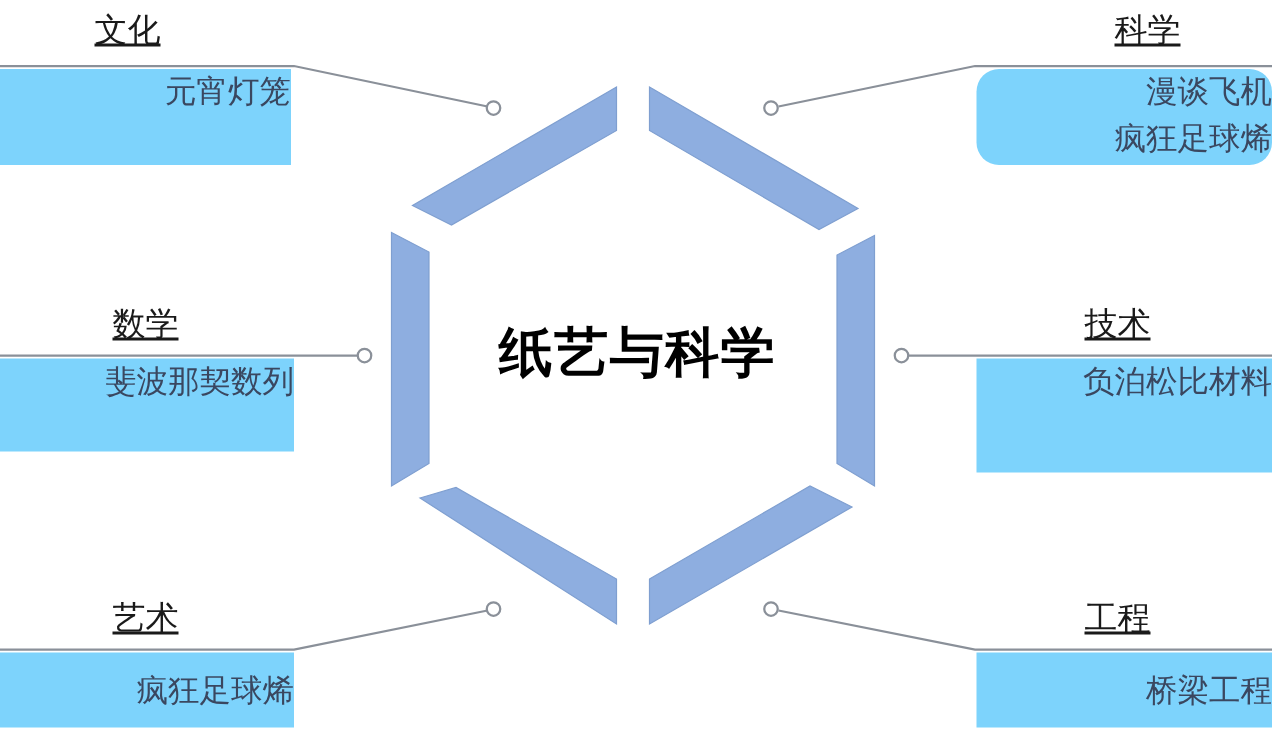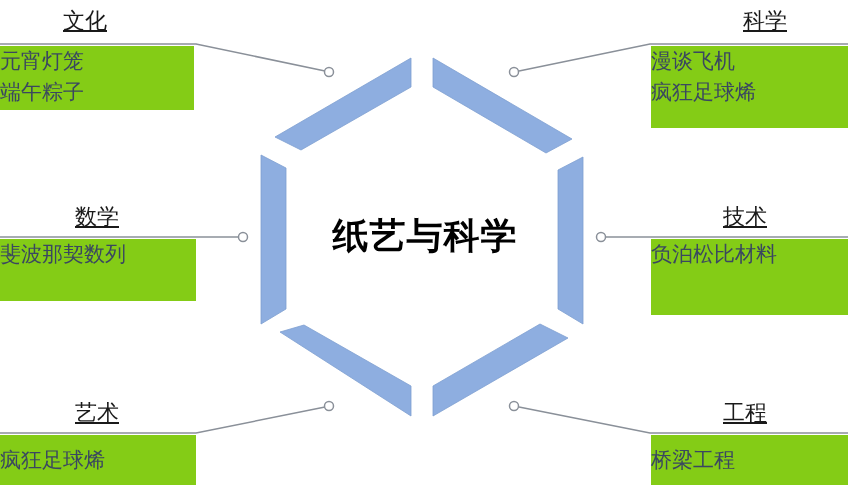--- a/index.html
+++ b/index.html
@@ -1,21 +1,21 @@
 <!DOCTYPE html>
 <html><head>
 <meta charset="utf-8">
 <style>
   html, body { margin:0; padding:0; background:#ffffff; }
   body { width:848px; height:500px; position:relative; overflow:hidden;
          font-family:"DejaVu Sans", "Liberation Sans", sans-serif; }
   svg.diagram { position:absolute; left:0; top:0; }
   .title { position:absolute; color:#1a1a1a; font-size:22px; text-align:center; line-height:26px;text-decoration:underline; }
-  .box { position:absolute; background:#84cc16; color:#3a4760; font-size:21px;
-         text-align:left; line-height:31px; }
+  .box { position:absolute; background:#7dd3fc; color:#3a4760; font-size:21px;
+         text-align:right; line-height:31px; }
   .center-title { position:absolute; left:300px; top:214px; width:250px; text-align:center;
                   font-size:36px; font-weight:bold; color:#000; line-height:44px; letter-spacing:1px; }
 </style>
 </head>
 <body>
 
 <svg class="diagram" width="848" height="500" viewBox="0 0 848 500">
 
   <g fill="#8eaee0" stroke="#7f9fd0" stroke-width="0.8">
     <polygon points="411,58 411,87 301,150 275,137"></polygon>
@@ -40,25 +40,24 @@
     <circle cx="243" cy="237" r="4.5"></circle>
     <circle cx="601" cy="237" r="4.5"></circle>
     <circle cx="329" cy="406" r="4.5"></circle>
     <circle cx="514" cy="406" r="4.5"></circle>
   </g>
 </svg>
 
 <div class="title" style="left:40px; top:8px; width:90px;">文化</div>
 <div class="box" style="left:0; top:46px; width:194px; height:64px;">
   <div>元宵灯笼</div>
-  <div>端午粽子</div>
 </div>
 
 <div class="title" style="left:720px; top:8px; width:90px;text-align:center;">科学</div>
-<div class="box" style="left:651px; top:46px; width:197px; height:82px;">
+<div class="box" style="left:651px; top:46px; width:197px; height:64px;border-radius:15px;">
   <div>漫谈飞机</div>
   <div>疯狂足球烯</div>
 </div>
 
 <div class="title" style="left:52px; top:204px; width:90px;">数学</div>
 <div class="box" style="left:0; top:239px; width:196px; height:62px;">
   <div>斐波那契数列</div>
 </div>
 
 <div class="title" style="left:700px; top:204px; width:90px;">技术</div>

